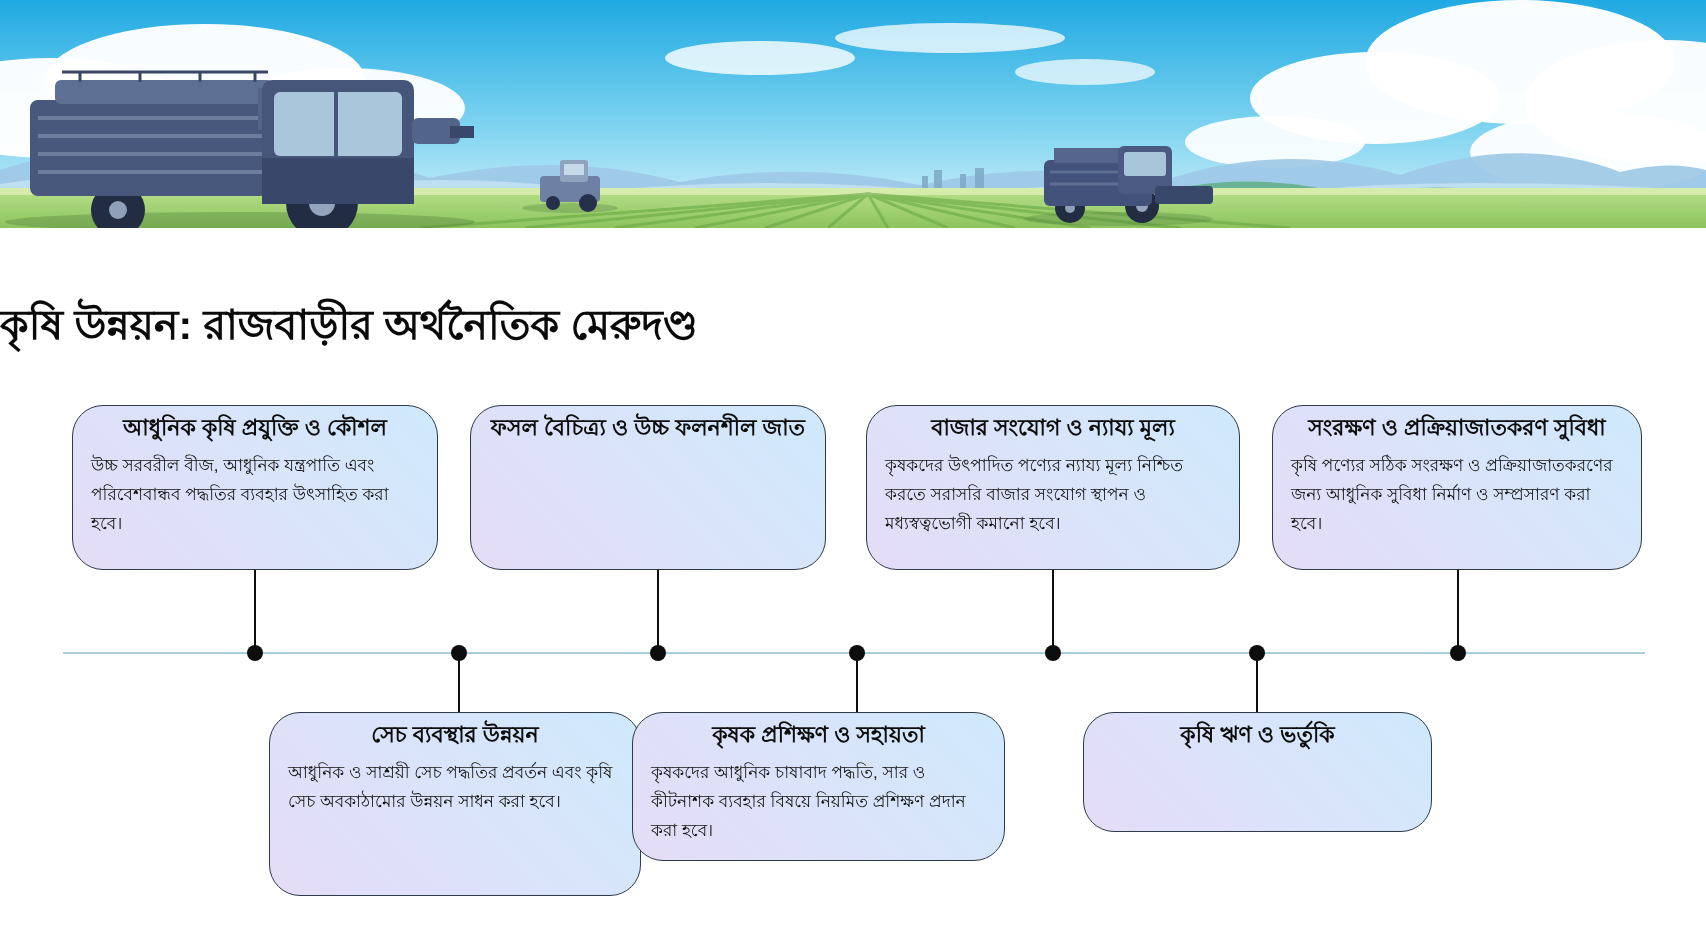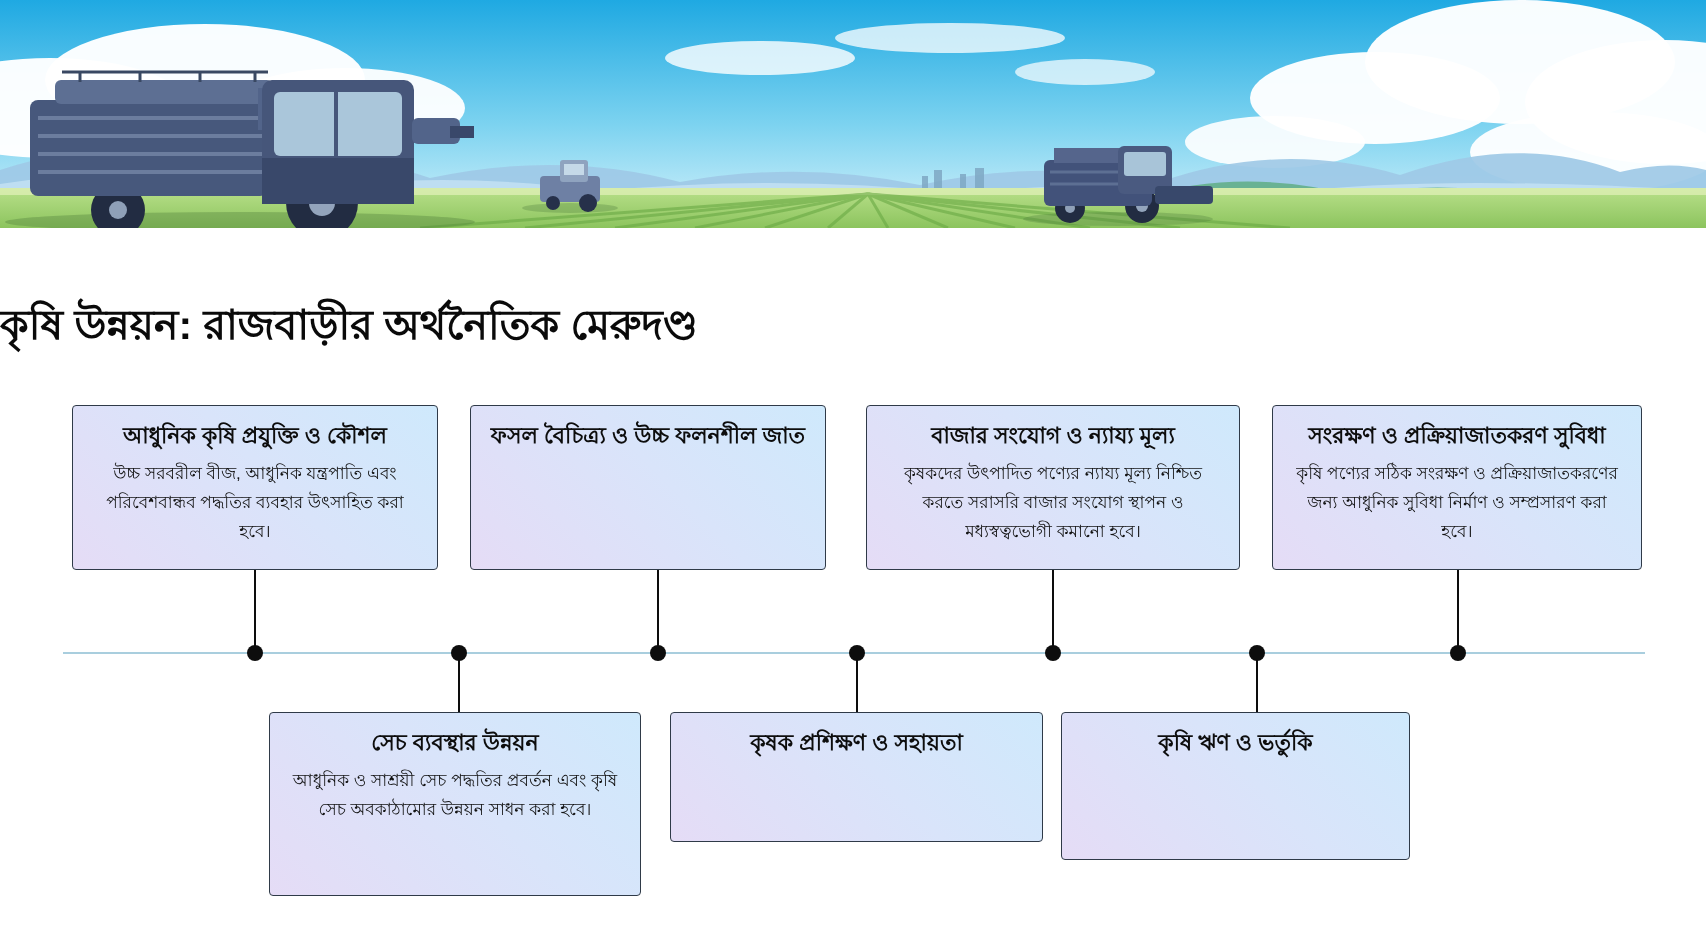--- a/index.html
+++ b/index.html
@@ -42,24 +42,23 @@
     position:absolute;
     width:2px;
     background:#0d0d0d;
     transform:translateX(-50%);
   }
   .conn.top { top:569px; height:84px; }
   .conn.bottom { top:653px; height:59px; }
   .card {
     position:absolute;
     border:1.6px solid #2f3a48;
-    border-radius:4px;
+    border-radius:31px;
     background:linear-gradient(225deg,#cfe9fc 0%,#d9e4fa 45%,#e5dcf6 100%);
-    padding:16px 18px 10px;
-    text-align:center;
+    padding:8px 18px 10px;
     display:flex;
     flex-direction:column;
     align-items:center;
   }
   .card-title {
     font-size:22px;
     font-weight:700;
     color:#0d0d0d;
     margin-bottom:9px;
     line-height:1.25;
@@ -232,20 +231,21 @@
   <section class="card" style="left:1272px; top:405px; width:370px; height:165px">
     <h2 class="card-title">সংরক্ষণ ও প্রক্রিয়াজাতকরণ সুবিধা</h2>
     <p class="card-desc">কৃষি পণ্যের সঠিক সংরক্ষণ ও প্রক্রিয়াজাতকরণের জন্য আধুনিক সুবিধা নির্মাণ ও সম্প্রসারণ করা হবে।</p>
   </section>
 
   <section class="card" style="left:269px; top:712px; width:372px; height:184px">
     <h2 class="card-title">সেচ ব্যবস্থার উন্নয়ন</h2>
     <p class="card-desc">আধুনিক ও সাশ্রয়ী সেচ পদ্ধতির প্রবর্তন এবং কৃষি সেচ অবকাঠামোর উন্নয়ন সাধন করা হবে।</p>
   </section>
 
-  <section class="card" style="left:670px; top:712px; width:373px; height:130px">
+  <section class="card" style="left:632px; top:712px; width:373px; height:149px">
     <h2 class="card-title">কৃষক প্রশিক্ষণ ও সহায়তা</h2>
-  </section>
-
-  <section class="card" style="left:1061px; top:712px; width:349px; height:148px">
+    <p class="card-desc">কৃষকদের আধুনিক চাষাবাদ পদ্ধতি, সার ও কীটনাশক ব্যবহার বিষয়ে নিয়মিত প্রশিক্ষণ প্রদান করা হবে।</p>
+  </section>
+
+  <section class="card" style="left:1083px; top:712px; width:349px; height:120px">
     <h2 class="card-title">কৃষি ঋণ ও ভর্তুকি</h2>
   </section>
 </div>
 
 </body></html>

